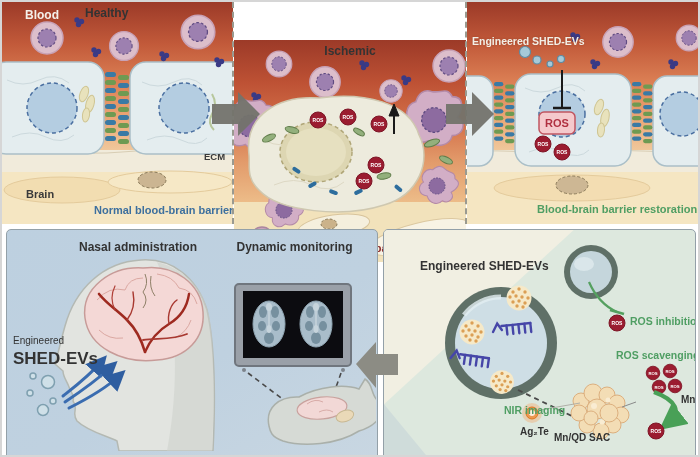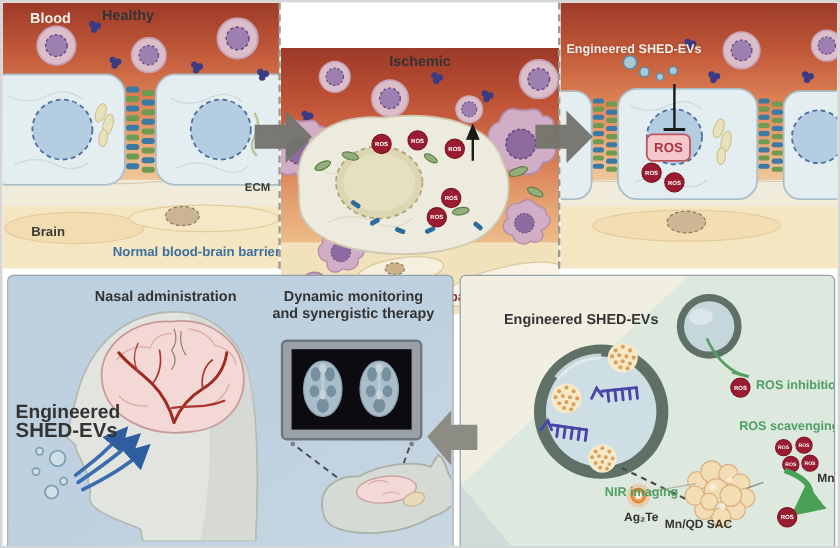--- a/index.html
+++ b/index.html
@@ -292,20 +292,21 @@
       <g transform="translate(76,142)">
         <use href="#def-ros"></use>
           <text text-anchor="middle" dy="1.8" font-size="5" font-weight="bold" fill="#ffffff">ROS</text>
       </g>
       <g transform="translate(95,150)">
         <use href="#def-ros"></use>
           <text text-anchor="middle" dy="1.8" font-size="5" font-weight="bold" fill="#ffffff">ROS</text>
       </g>
     </svg>
     <div class="t" style="left:5px;top:33px;font-size:10.5px;font-weight:700;color:#f3efe6;text-shadow:0 0 2px rgba(120,50,30,0.5);">Engineered SHED-EVs</div>
+    <div class="t cap cap-green" style="left:70px;top:201px;">Blood-brain barrier restoration</div>
   </div>
 
   <div class="divider" style="left:232px;"></div>
   <div class="divider" style="left:465px;"></div>
 
   <svg class="abs" style="left:212px;top:92px;z-index:6;" width="48" height="44">
     <polygon points="0,12 26,12 26,0 48,22 26,44 26,32 0,32" fill="#73736b" opacity="0.95"></polygon>
   </svg>
   <svg class="abs" style="left:446px;top:92px;z-index:6;" width="48" height="44">
     <polygon points="0,12 26,12 26,0 48,22 26,44 26,32 0,32" fill="#73736b" opacity="0.95"></polygon>
@@ -361,24 +362,23 @@
         <line x1="241" y1="143" x2="298" y2="186"></line>
         <line x1="334" y1="143" x2="320" y2="183"></line>
       </g>
 
       <path d="M 262,196 C 258,178 272,166 292,167 C 312,156 338,154 352,159 L 358,149 C 366,154 364,164 370,170 L 375,177 C 377,187 366,197 352,201 C 330,215 296,217 276,211 C 264,207 263,201 262,196 Z" fill="#d6dad5" stroke="#aab0aa" stroke-width="1.5"></path>
       <ellipse cx="315" cy="178" rx="25" ry="11" transform="rotate(-6 315 178)" fill="#f2d8d6" stroke="#c9a29e" stroke-width="1.2"></ellipse>
       <ellipse cx="338" cy="186" rx="9" ry="5.5" transform="rotate(-18 338 186)" fill="#ead9b8" stroke="#c8b892"></ellipse>
       <path d="M300,174 q8,-6 16,-2 M312,182 q8,-4 14,0" stroke="#d8aca8" fill="none"></path>
     </svg>
     <div class="t title" style="left:72px;top:11px;">Nasal administration</div>
-    <div class="t" style="left:6px;top:105px;font-size:16px;font-weight:700;color:#333;">Engineered</div>
+    <div class="t" style="left:6px;top:105px;font-size:10px;font-weight:400;color:#333;">Engineered</div>
     <div class="t" style="left:6px;top:119px;font-size:17px;font-weight:700;color:#333;">SHED-EVs</div>
     <div class="t title" style="left:210px;top:11px;width:155px;text-align:center;white-space:nowrap;">Dynamic monitoring</div>
-    <div class="t title" style="left:210px;top:25px;width:155px;text-align:center;white-space:nowrap;">and synergistic therapy</div>
   </div>
 
   <div class="panel-bot" style="left:383px;width:313px;background:#dde8de;">
     <div class="abs" style="left:0;top:0;width:100%;height:100%;background:#f1efe2;clip-path:polygon(0 0,61% 0,0 72%);"></div>
     <div class="abs" style="left:0;top:0;width:100%;height:100%;background:#cfdcda;clip-path:polygon(0 72%,0 100%,18% 100%);"></div>
     <svg class="abs" style="left:0;top:0;" width="310" height="221" viewBox="0 0 310 221">
 
       <circle cx="117" cy="113" r="56" fill="#5f7067"></circle>
       <circle cx="117" cy="113" r="46" fill="#cedee5"></circle>
       <path d="M 80,85 A 46,46 0 0 1 117,67" stroke="#e2edf1" stroke-width="5" fill="none" opacity="0.8"></path>

